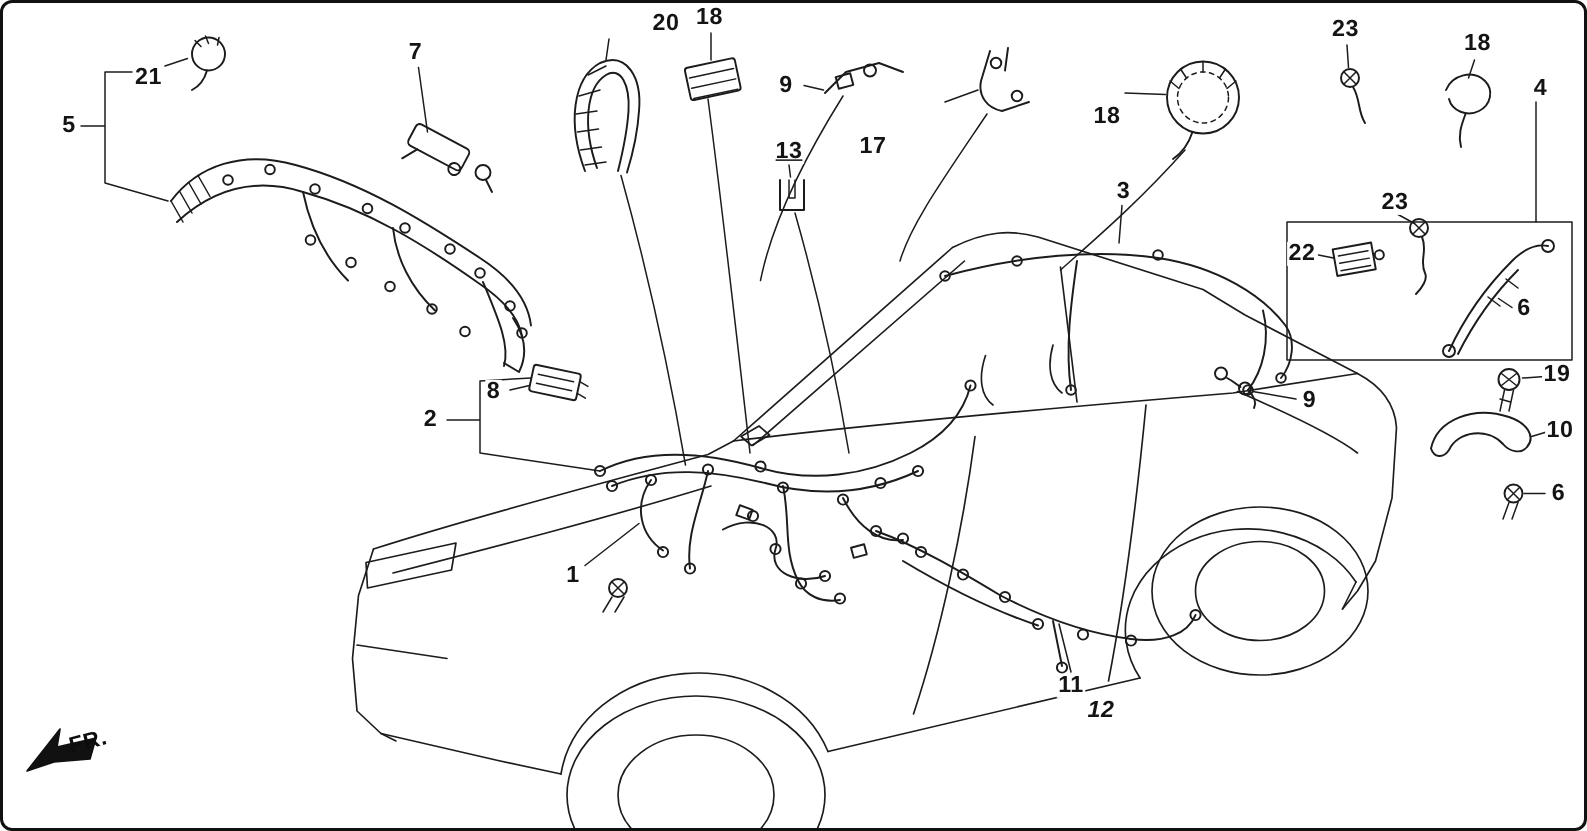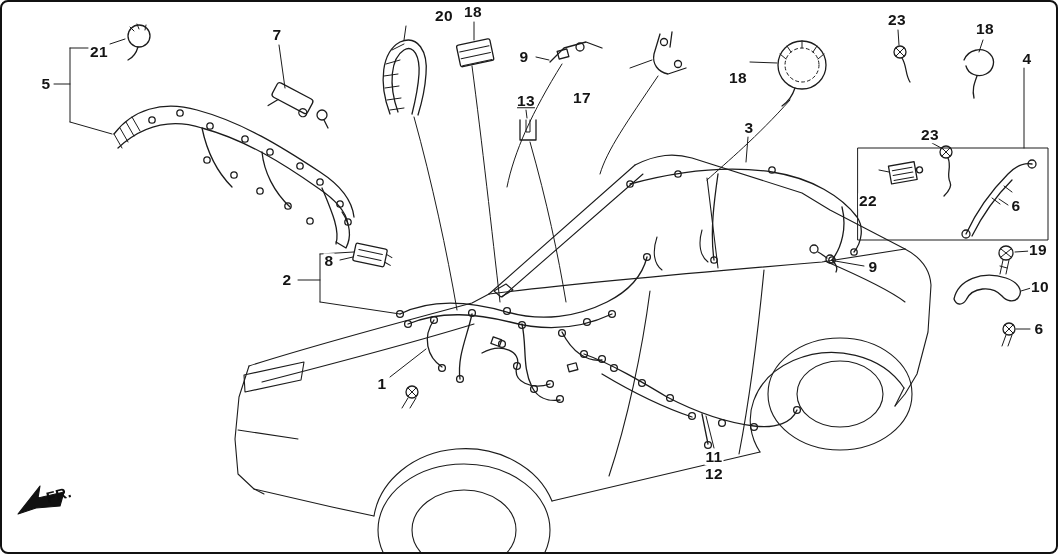--- a/index.html
+++ b/index.html
@@ -322,28 +322,28 @@
       <span class="callout" style="left: 471px; top: 10px;">18</span>
       <span class="callout" style="left: 522px; top: 55px;">9</span>
       <span class="callout" style="left: 580px; top: 68px; margin-top: 28px;">17</span>
       <span class="callout" style="left: 736px; top: 76px;">18</span>
       <span class="callout" style="left: 895px; top: 18px;">23</span>
       <span class="callout" style="left: 983px; top: 27px;">18</span>
       <span class="callout" style="left: 1025px; top: 57px;">4</span>
       <span class="callout" style="left: 524px; top: 99px; text-decoration: underline;">13</span>
       <span class="callout" style="left: 747px; top: 126px;">3</span>
       <span class="callout" style="left: 928px; top: 133px;">23</span>
-      <span class="callout" style="left: 866px; top: 167px; margin-top: 32px;">22</span>
+      <span class="callout" style="left: 866px; top: 167px;">22</span>
       <span class="callout" style="left: 1014px; top: 204px;">6</span>
       <span class="callout" style="left: 1036px; top: 248px;">19</span>
       <span class="callout" style="left: 1038px; top: 285px; text-align: center;">10</span>
       <span class="callout" style="left: 1037px; top: 327px;">6</span>
       <span class="callout" style="left: 871px; top: 265px;">9</span>
       <span class="callout" style="left: 327px; top: 259px;">8</span>
       <span class="callout" style="left: 285px; top: 278px;">2</span>
       <span class="callout" style="left: 380px; top: 382px;">1</span>
       <span class="callout" style="left: 712px; top: 455px; text-align: right;">11</span>
-      <span class="callout" style="left: 712px; top: 472px;">12</span>
+      <span class="callout" style="left: 732px; top: 472px; font-style: italic;">12</span>
     </div>
 
 <span class="fr-label">FR.</span>
 
 </div>
 
 </body></html>

